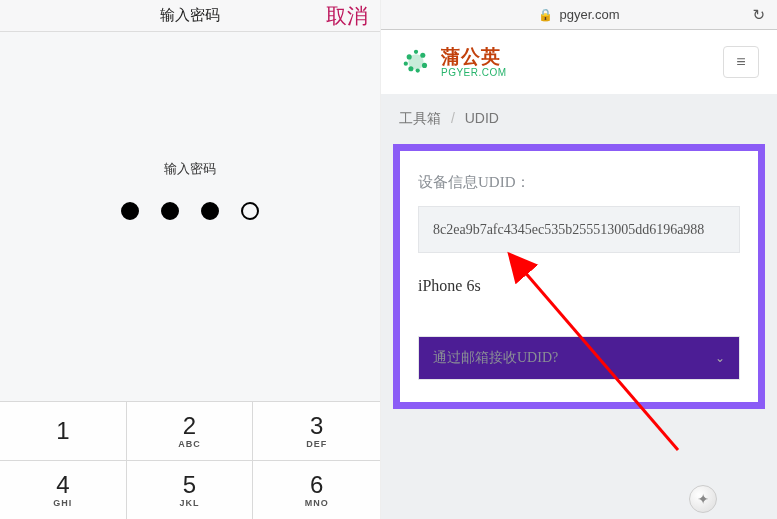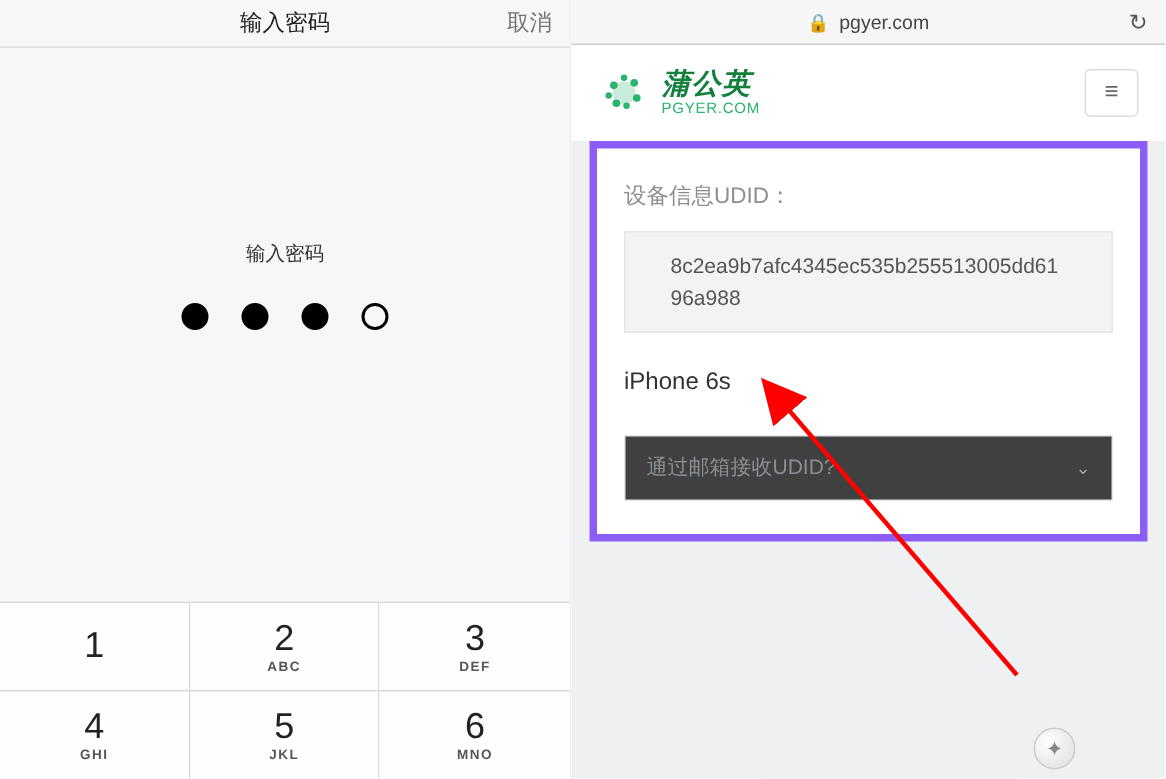--- a/index.html
+++ b/index.html
@@ -3,51 +3,51 @@
 <meta charset="utf-8">
 <style>
   * { box-sizing: border-box; margin: 0; padding: 0; }
   body { font-family: -apple-system, "Helvetica Neue", Arial, sans-serif; background: #fff; width: 777px; height: 519px; overflow: hidden; position: relative; }
   .wrap { display: flex; width: 100%; height: 100%; }
 
   
   .left { width: 381px; height: 519px; background: #f6f7f8; display: flex; flex-direction: column; border-right: 1px solid #eee; }
   .l-header { height: 32px; display: flex; align-items: center; position: relative; background: #f7f7f8; border-bottom: 1px solid #ddd; }
   .l-title { width: 100%; text-align: center; font-size: 15px; color: #222; font-weight: 500; }
-  .l-cancel { position: absolute; right: 12px; color: #737373; font-size: 15px; }
+  .l-cancel { position: absolute; right: 12px; color: #be185d; font-size: 21px; }
   .l-body { flex: 1; display: flex; flex-direction: column; align-items: center; justify-content: flex-start; padding-top: 128px; }
   .l-prompt { font-size: 13px; color: #333; margin-bottom: 24px; }
   .dots { display: flex; gap: 22px; }
   .dot { width: 18px; height: 18px; border-radius: 50%; border: 2px solid #000; }
   .dot.filled { background: #000; }
   .keypad { display: grid; grid-template-columns: repeat(3, 1fr); background: #fff; }
   .key { height: 59px; border-top: 1px solid #d9d9d9; border-right: 1px solid #d9d9d9; display: flex; flex-direction: column; align-items: center; justify-content: center; background:#fefefe; }
   .key:nth-child(3n) { border-right: none; }
   .key .num { font-size: 24px; font-weight: 300; color: #222; line-height: 1; }
   .key .letters { font-size: 9px; color: #555; letter-spacing: 1px; margin-top: 1px; text-transform: uppercase; font-weight: bold; }
 
   
   .right { width: 396px; height: 519px; background: #fff; display: flex; flex-direction: column; position: relative; }
   .r-url { height: 30px; background: #f6f6f7; border-bottom: 1px solid #ccc; display: flex; align-items: center; justify-content: center; position: relative; font-size: 13px; color: #444; }
   .lock-ic { margin-right: 6px; font-size: 12px; color: #6a6a6a; }
   .reload { position: absolute; right: 12px; color: #555; font-size: 15px; }
   .r-logo-row { height: 64px; display: flex; align-items: center; padding: 0 18px; position: relative; }
   .logo-svg { width: 34px; height: 34px; margin-right: 8px; }
   .logo-text { display: flex; flex-direction: column; line-height: 1; }
-  .logo-text .cn { font-size: 19px; color: #15803d; font-weight: 600; letter-spacing: 1px; font-style: italic; }
+  .logo-text .cn { font-size: 19px; color: #c2410c; font-weight: 600; letter-spacing: 1px; }
   .logo-text .en { font-size: 10px; color: #27b46c; letter-spacing: 0.5px; margin-top: 2px; }
   .hamburger { position: absolute; right: 18px; width: 36px; height: 32px; border: 1px solid #ddd; border-radius: 4px; display: flex; align-items: center; justify-content: center; color: #666; font-size: 16px; }
   .r-content { flex: 1; background: #eef0f2; padding: 0; overflow: hidden; }
   .breadcrumb { padding: 16px 18px; font-size: 14px; color: #777; }
   .breadcrumb .sep { margin: 0 6px; color: #bbb; }
-  .card { background: #fff; margin: 0 12px; border: 5px solid #8b5cf6; padding: 22px 18px; }
+  .card { background: #fff; margin: 0 12px; border: 7px solid #8b5cf6; padding: 22px 18px; font-family: Liberation Serif, serif; }
   .lbl { font-size: 15px; color: #8a8f95; margin-bottom: 14px; }
-  .udid-box { background: #f1f3f5; border: 1px solid #e3e5e8; padding: 12px 30px; font-size: 14px; color: #555; word-break: break-all; line-height: 1.5; margin-bottom: 24px; }
-  .model { font-size: 16px; color: #333; margin-bottom: 26px; }
-  .email-row { border: 1px solid #e3e5e8; background: #404040; padding: 12px 14px; font-size: 14px; color: #8a8f95; position: relative; display:flex; align-items:center; justify-content:space-between;}
+  .udid-box { background: #f1f3f5; border: 1px solid #e3e5e8; padding: 12px 14px; font-size: 14px; color: #555; word-break: break-all; line-height: 1.5; margin-bottom: 24px; }
+  .model { font-size: 16px; color: #333; margin-bottom: 41px; }
+  .email-row { border: 1px solid #e3e5e8; background: #4c1d95; padding: 12px 14px; font-size: 14px; color: #8a8f95; position: relative; display:flex; align-items:center; justify-content:space-between;}
   .chev { color: #aaa; font-size: 12px;}
 
   
   .arrow-svg { position: absolute; left: 498px; top: 250px; width: 200px; height: 210px; pointer-events: none; }
 
   
   .watermark { position: absolute; bottom: 6px; right: 60px; display: flex; align-items: center; gap: 8px; font-size: 15px; color: #9a9a9a; font-weight: 500;}
   .wm-ic { width: 28px; height: 28px; border-radius: 14px; background: radial-gradient(circle at 35% 35%, #fff, #dcdcdc); border:1px solid #ccc; display:flex; align-items:center; justify-content:center; font-size:14px; color:#888;}
 </style>
 </head>
@@ -116,20 +116,25 @@
       </svg>
       <div class="logo-text">
         <span class="cn">蒲公英</span>
         <span class="en">PGYER.COM</span>
       </div>
       <div class="hamburger">
         <span>≡</span>
       </div>
     </div>
     <div class="r-content">
+      <div class="breadcrumb">
+        <span>工具箱</span>
+        <span class="sep">/</span>
+        <span>UDID</span>
+      </div>
       <div class="card">
         <div class="lbl">设备信息UDID：</div>
         <div class="udid-box">8c2ea9b7afc4345ec535b255513005dd6196a988</div>
         <div class="model">iPhone 6s</div>
         <div class="email-row">
           <span>通过邮箱接收UDID?</span>
           <span class="chev">⌄</span>
         </div>
       </div>
     </div>

